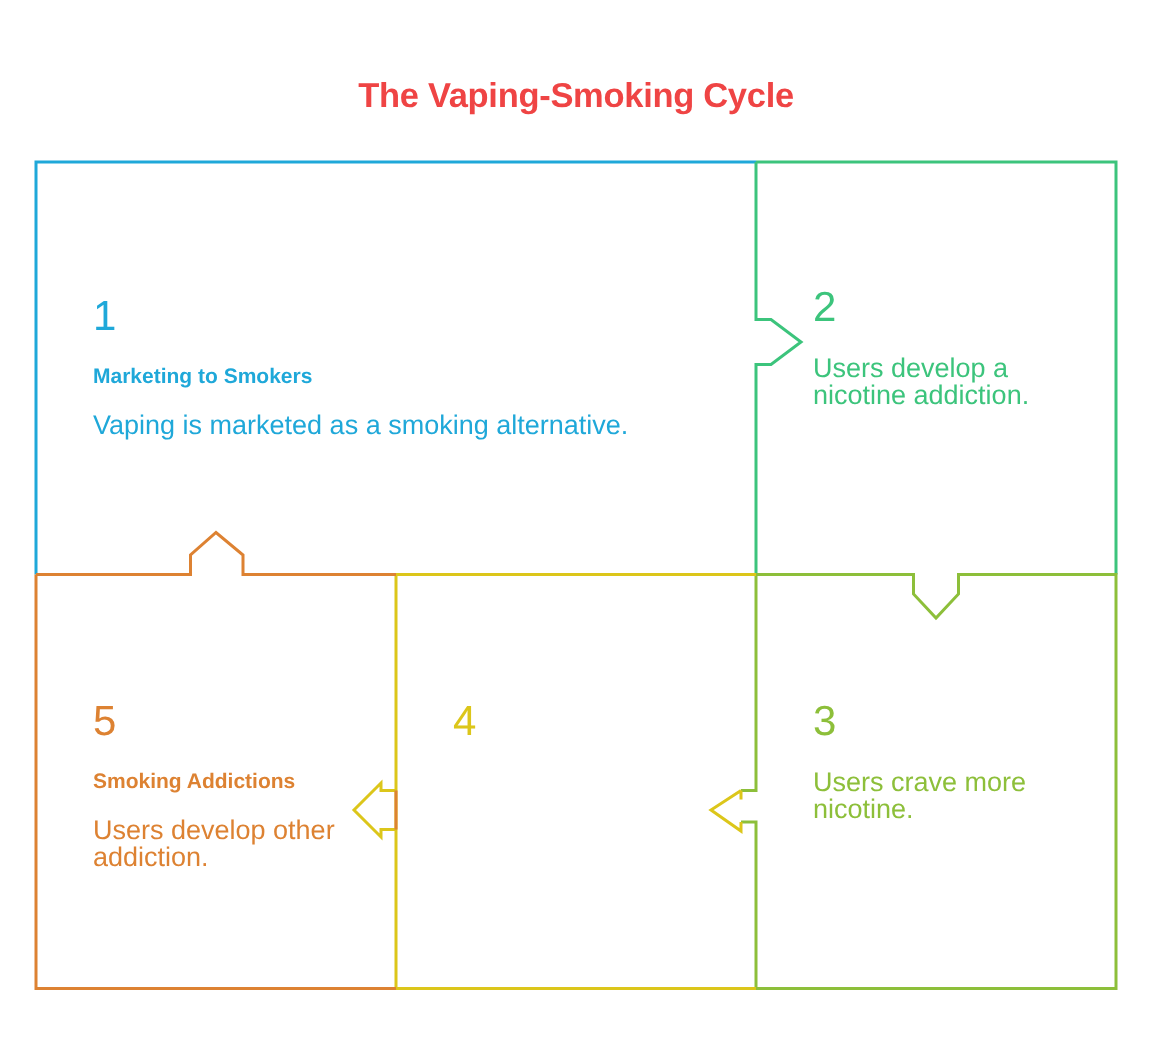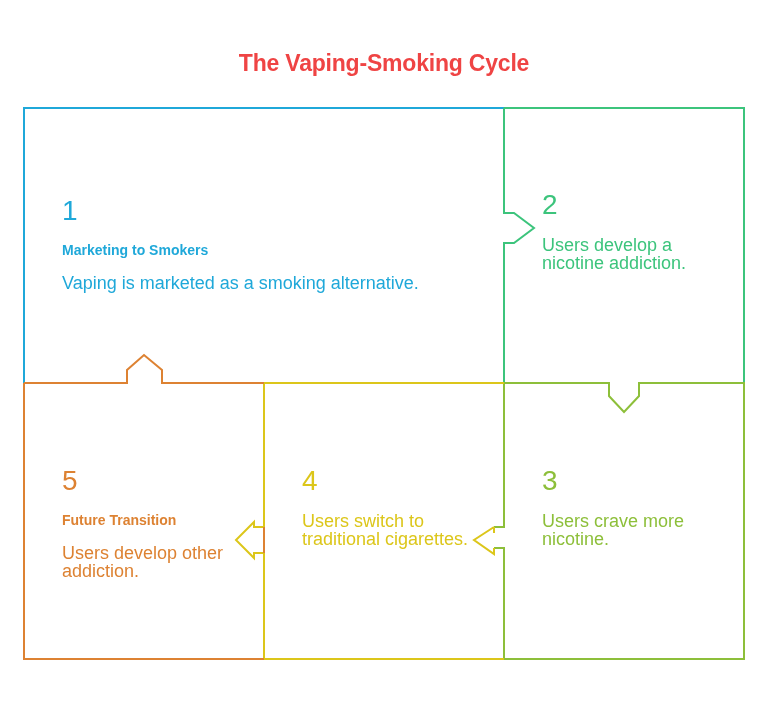--- a/index.html
+++ b/index.html
@@ -45,20 +45,19 @@
   <div class="desc">Users develop a nicotine addiction.</div>
 </div>
 
 <div class="step" id="s3" style="left: 542px; top: 466px; color: rgb(141, 191, 58);">
   <div class="num">3</div>
   <div class="desc">Users crave more nicotine.</div>
 </div>
 
 <div class="step" id="s4" style="left: 302px; top: 466px; color: rgb(220, 198, 26);">
   <div class="num">4</div>
-  <div class="desc">Users switch to traditional cigarettes.</div>
 </div>
 
 <div class="step" id="s5" style="left: 62px; top: 466px; color: rgb(221, 130, 50);">
   <div class="num">5</div>
-  <div class="head">Future Transition</div>
+  <div class="head">Smoking Addictions</div>
   <div class="desc">Users develop other addiction.</div>
 </div>
 
 </body></html>

